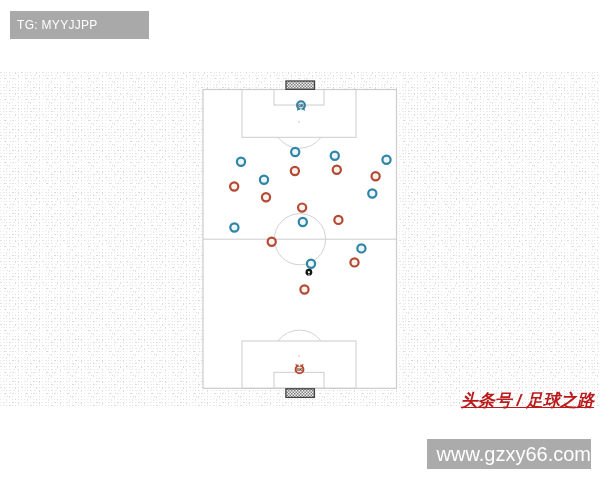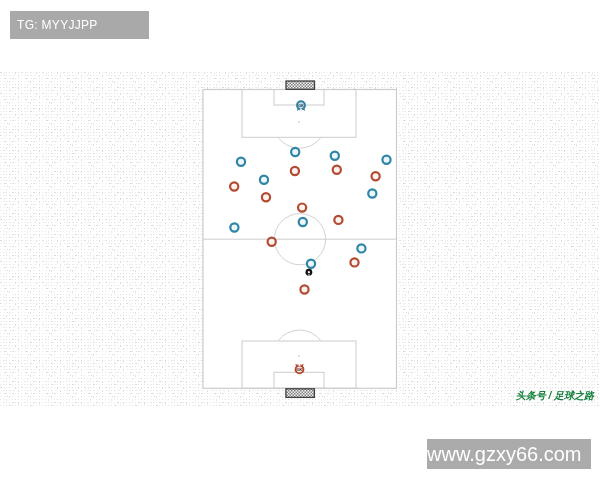--- a/index.html
+++ b/index.html
@@ -1,24 +1,24 @@
 <!DOCTYPE html>
 <html><head>
 <meta charset="utf-8">
 <style>
   html,body{margin:0;padding:0;}
   body{width:600px;height:480px;position:relative;background:#ffffff;overflow:hidden;
        font-family:"Liberation Sans", sans-serif;}
   .tgbox{position:absolute;left:10px;top:11px;width:139px;height:28px;background:#a9a9a9;
          color:#ffffff;font-size:12px;line-height:28px;padding-left:7px;box-sizing:border-box;
          letter-spacing:0.3px;}
-  .cn{position:absolute;right:6px;top:389px;color:#15803d;font-size:10px;font-style:italic;
-      font-weight:bold;letter-spacing:0px;text-shadow:1px 1px 0 #fbfbfb;}
+  .cn{position:absolute;right:6px;top:389px;color:#b91c1c;font-size:17px;font-style:italic;
+      font-weight:bold;letter-spacing:0px;text-shadow:1px 1px 0 #fbfbfb;text-decoration:underline;}
   .wwwbox{position:absolute;left:427px;top:439px;width:164px;height:30px;background:#ababab;
-          color:#ffffff;font-size:20px;line-height:30px;text-align:left;}
+          color:#ffffff;font-size:20px;line-height:30px;text-align:right;}
   svg{position:absolute;left:0;top:0;}
 </style>
 </head>
 <body>
 
 <div class="tgbox">TG: MYYJJPP</div>
 
 <svg width="600" height="480" viewBox="0 0 600 480">
   <defs>
     <pattern id="paper" width="21" height="21" patternUnits="userSpaceOnUse">

